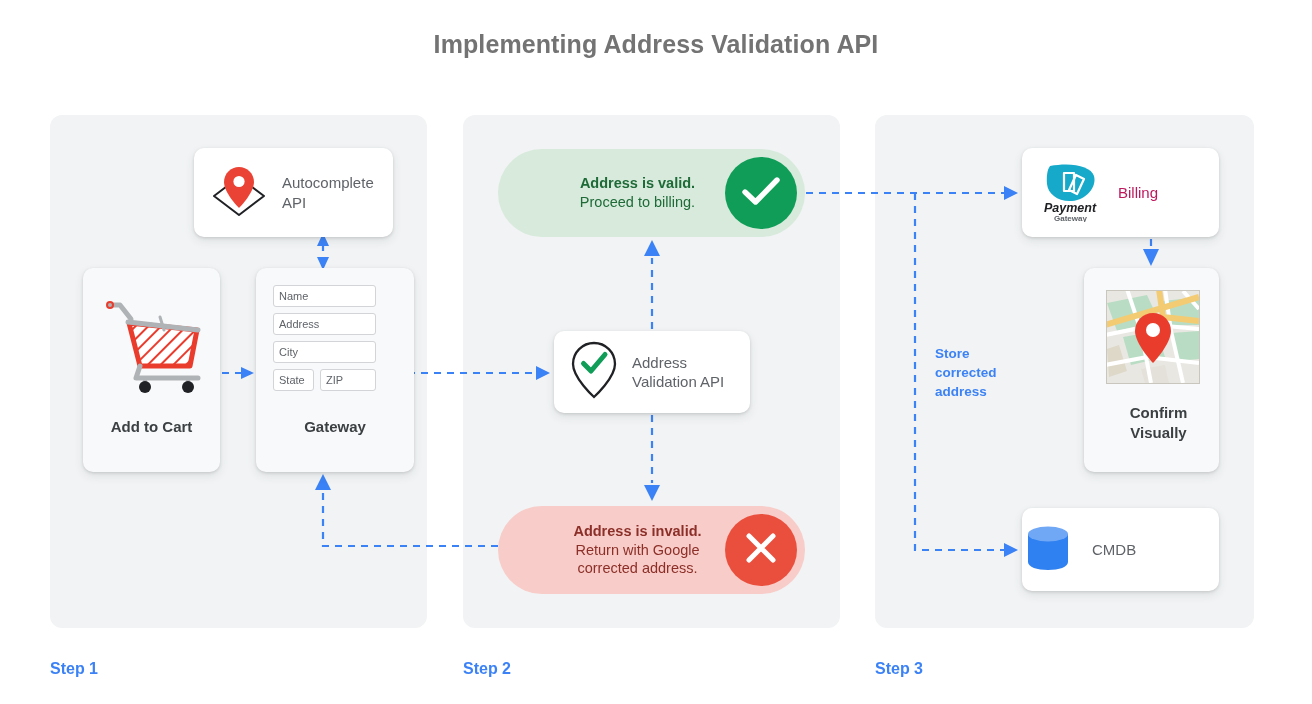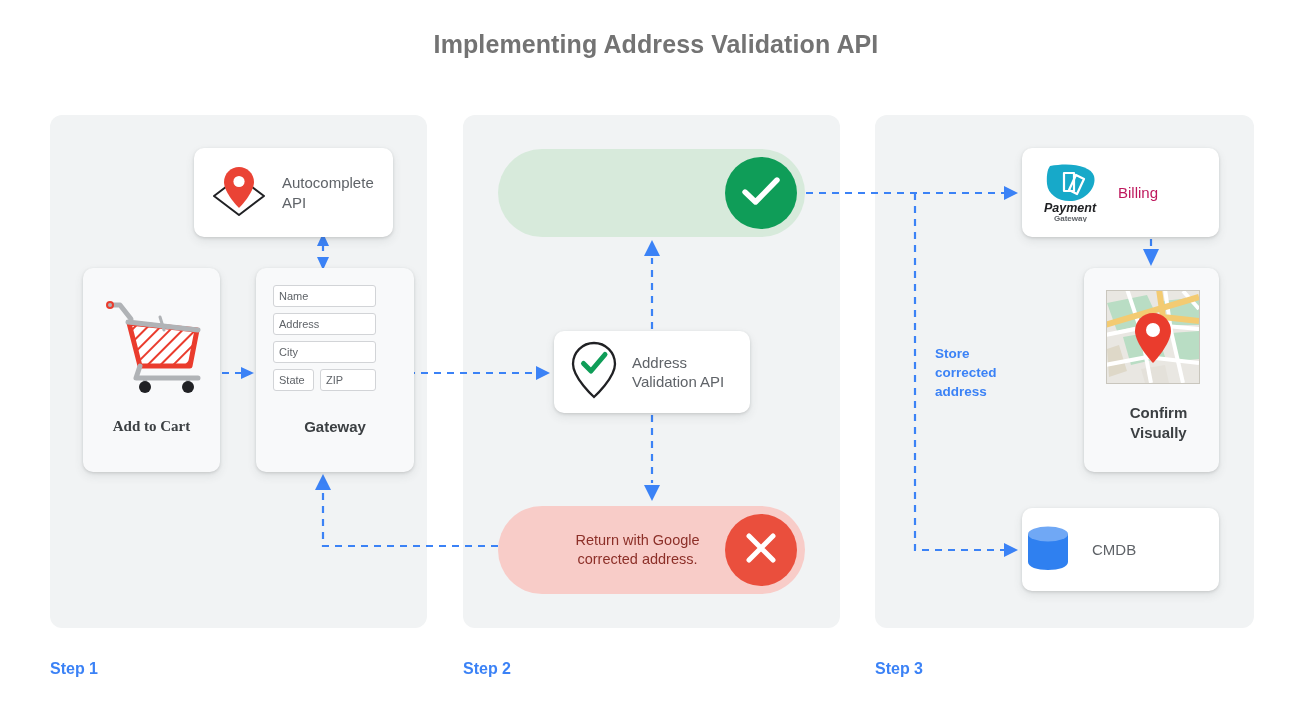--- a/index.html
+++ b/index.html
@@ -42,21 +42,21 @@
 
   
   #card-autocomplete{left:194px;top:148px;width:199px;height:89px;
     display:flex;align-items:center;padding-left:14px;box-sizing:border-box;gap:12px;}
   #card-autocomplete .lbl{font-size:15px;color:#5f6368;line-height:1.3;}
 
   
   #card-addtocart{left:83px;top:268px;width:137px;height:204px;
     background:#f8f9fa;
     display:flex;flex-direction:column;align-items:center;justify-content:flex-start;padding-top:18px;box-sizing:border-box;}
-  #card-addtocart .cap{position:absolute;left:0;right:0;bottom:36px;font-family:Liberation Serif, serif;}
+  #card-addtocart .cap{position:absolute;left:0;right:0;bottom:36px;}
 
   
   #card-checkout{left:256px;top:268px;width:158px;height:204px;background:#f8f9fa;}
   #card-checkout .cap{position:absolute;left:0;right:0;bottom:36px;}
   .form{position:absolute;left:17px;top:17px;width:103px;}
   .field{
     box-sizing:border-box;height:22px;border:1px solid #d2d4d7;border-radius:3px;
     background:#fff;font-size:11px;color:#5f6368;display:flex;align-items:center;
     padding-left:5px;margin-bottom:6px;width:100%;
   }
@@ -203,20 +203,24 @@
       <div class="field">City</div>
       <div class="field-row">
         <div class="field f-state">State</div>
         <div class="field f-zip">ZIP</div>
       </div>
     </div>
     <div class="cap card-title-dark">Gateway</div>
   </div>
 
   <div class="pill" id="pill-valid">
+    <div class="pill-text">
+      <b>Address is valid.</b>
+      <span>Proceed to billing.</span>
+    </div>
     <div class="badge" id="badge-valid">
       <span>
         <svg width="38" height="30" viewBox="0 0 38 30">
           <path d="M3 16 L13.5 26 L35 4" fill="none" stroke="#ffffff" stroke-width="5.4" stroke-linecap="round" stroke-linejoin="round"></path>
         </svg>
       </span>
     </div>
   </div>
 
   <div class="card" id="card-avapi">
@@ -227,20 +231,21 @@
       </svg>
     </span>
     <div class="lbl">
       <div>Address</div>
       <div>Validation API</div>
     </div>
   </div>
 
   <div class="pill" id="pill-invalid">
     <div class="pill-text">
+      <b>Address is invalid.</b>
       <span>Return with Google</span><br>
       <span>corrected address.</span>
     </div>
     <div class="badge" id="badge-invalid">
       <span>
         <svg width="34" height="34" viewBox="0 0 34 34">
           <path d="M5 5 L29 29 M29 5 L5 29" fill="none" stroke="#ffffff" stroke-width="5" stroke-linecap="round"></path>
         </svg>
       </span>
     </div>

